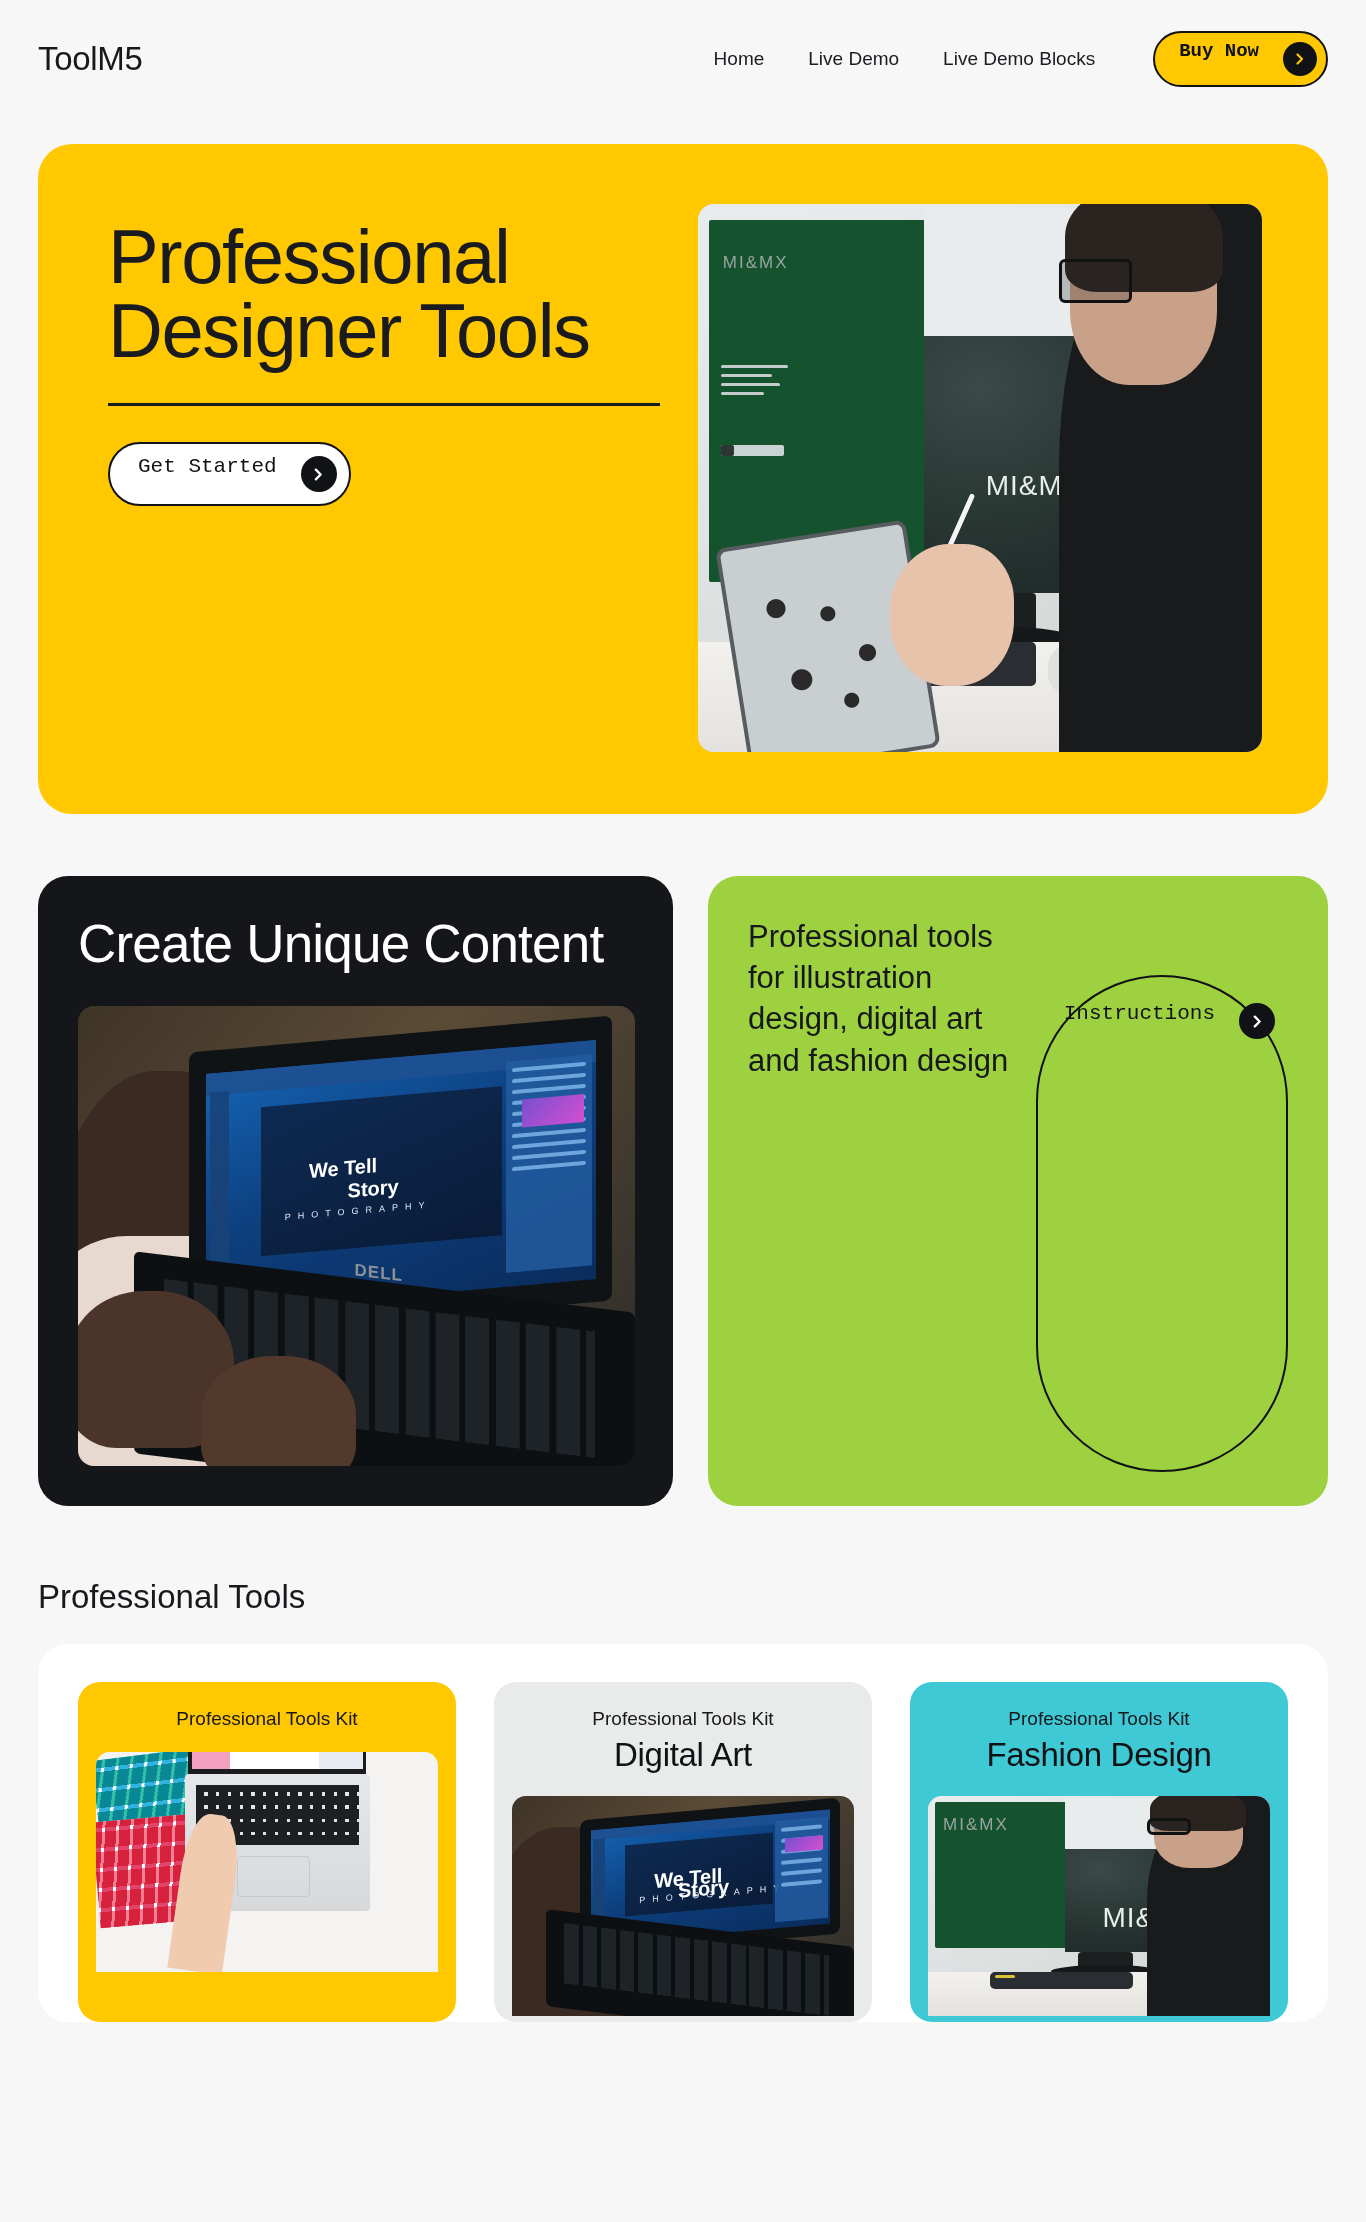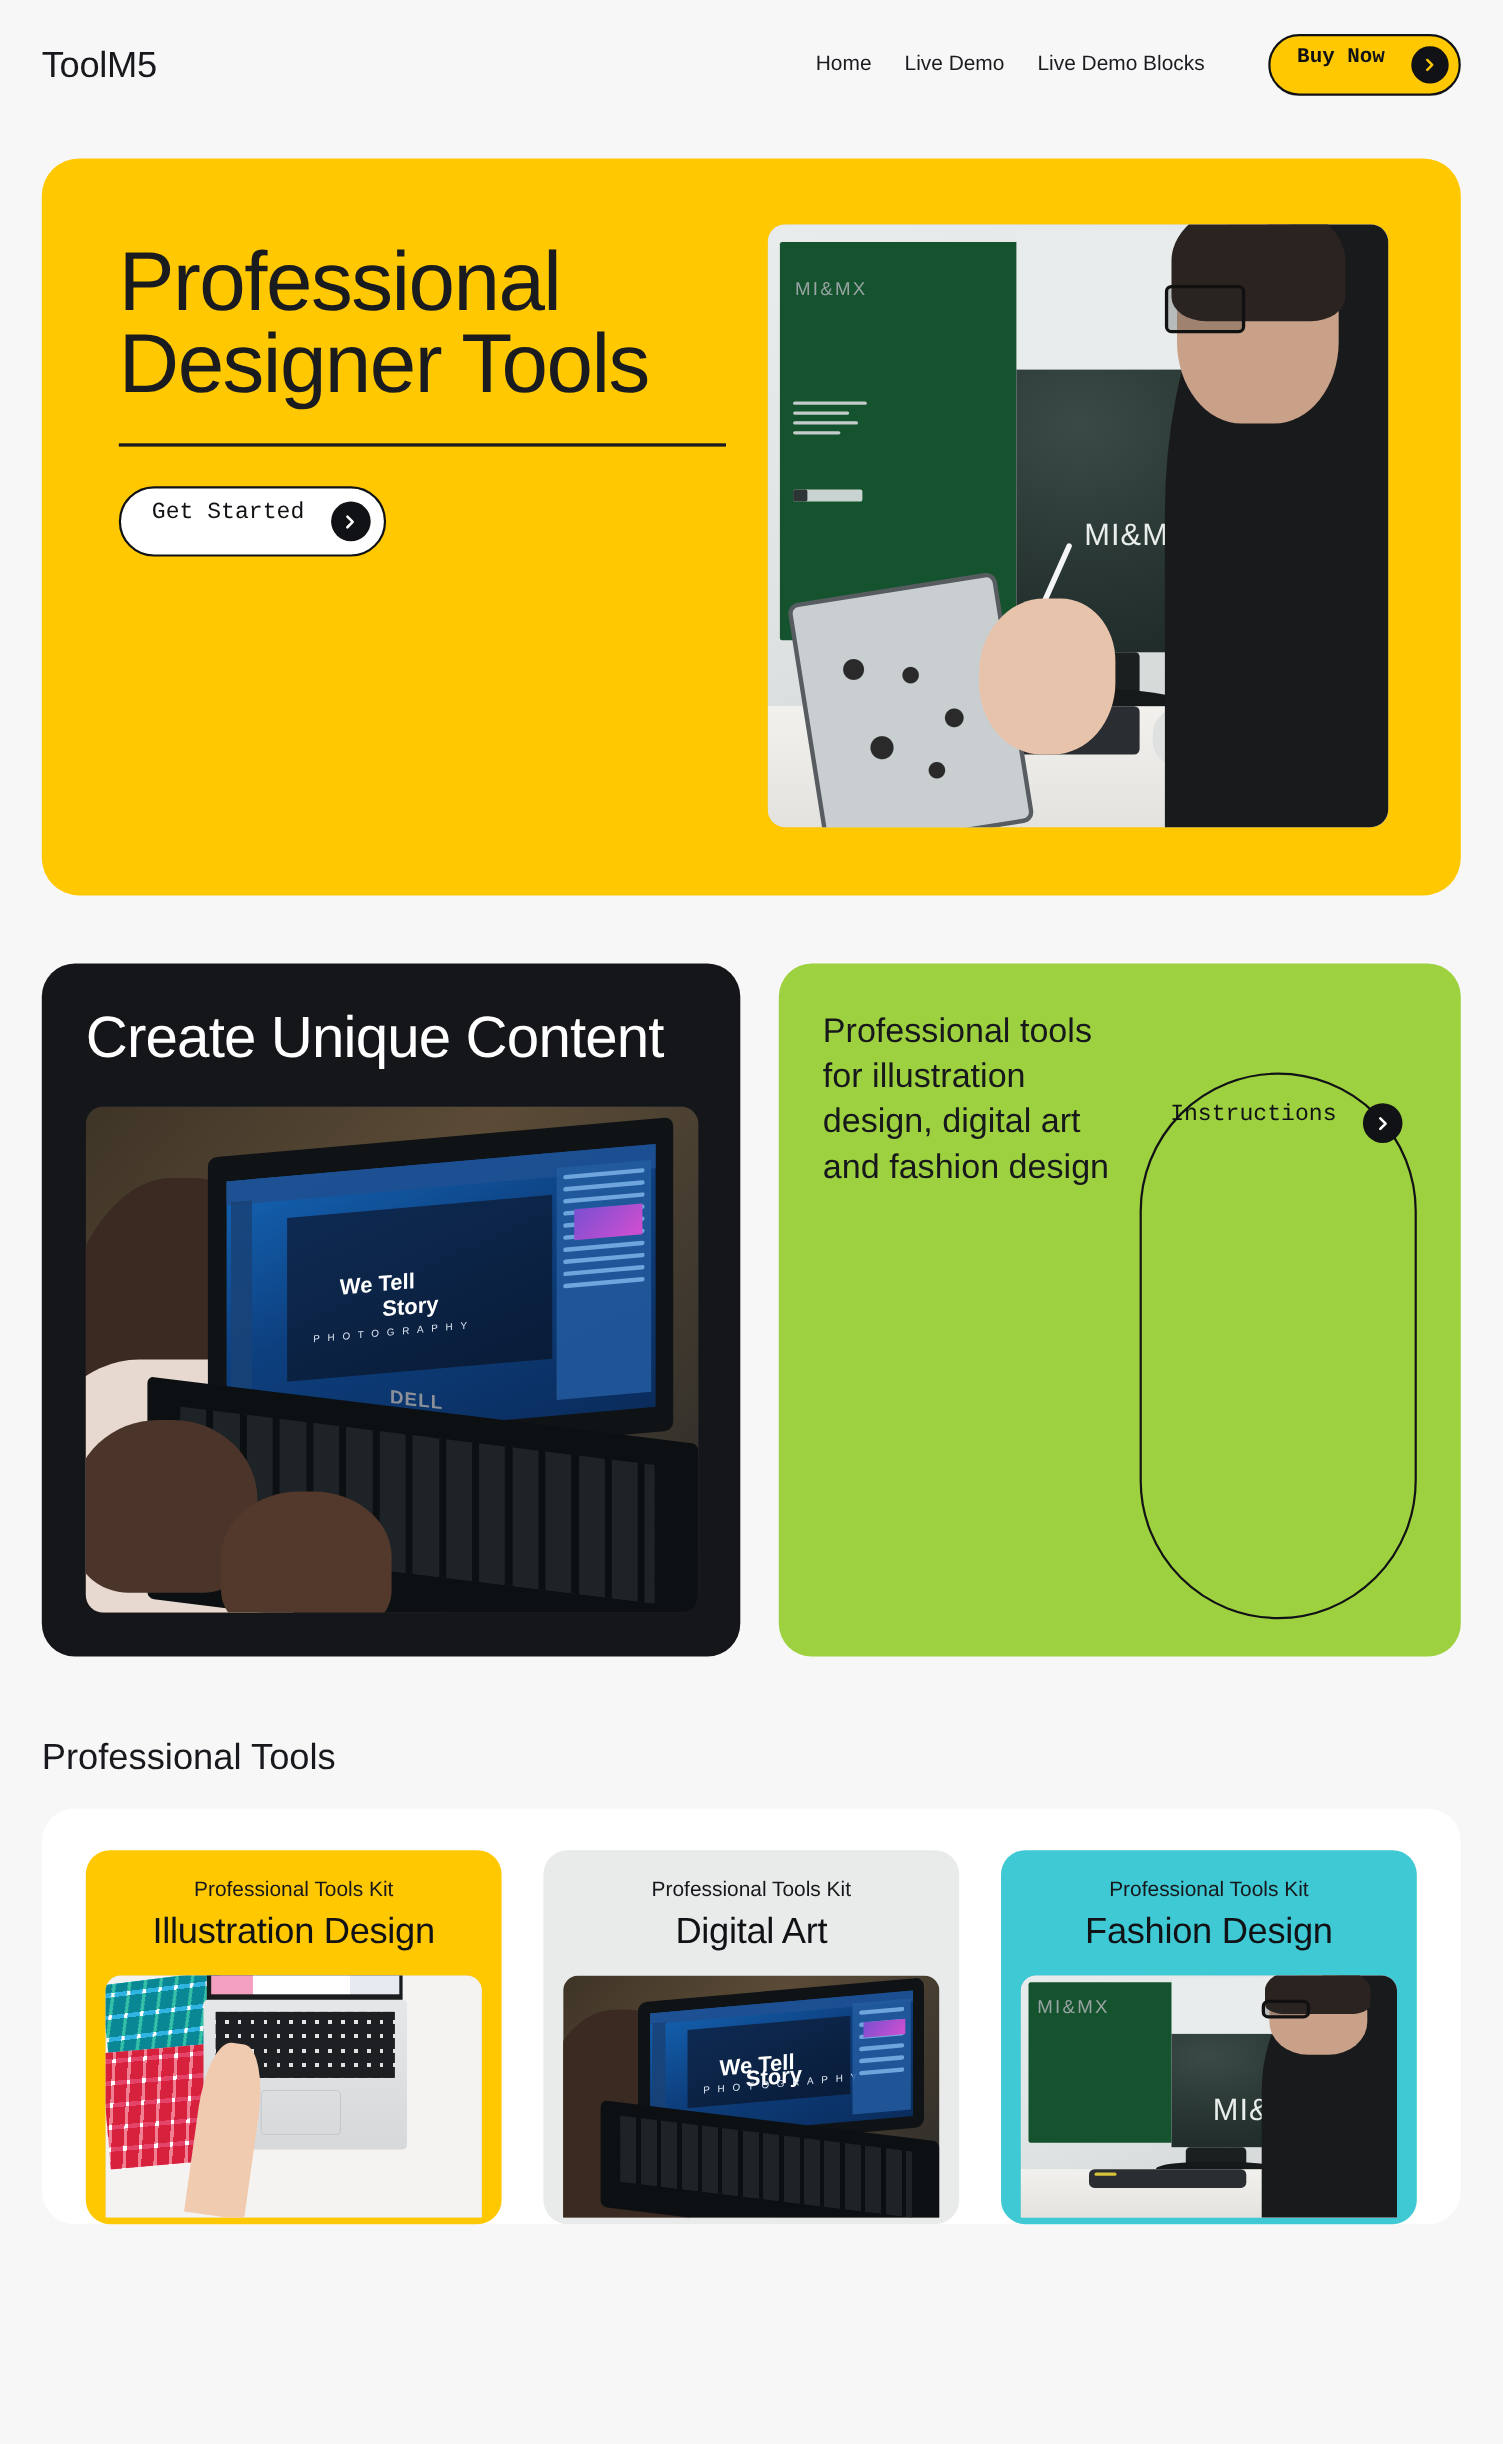--- a/index.html
+++ b/index.html
@@ -20,21 +20,21 @@
     align-items: center;
     justify-content: space-between;
   }
   .brand {
     font-size: 33px;
     color: #17181c;
     letter-spacing: -0.3px;
     font-weight: 400;
   }
   .nav-right { display: flex; align-items: center; gap: 58px; }
-  .nav-links { display: flex; align-items: center; gap: 30px; }
+  .nav-links { display: flex; align-items: center; gap: 44px; }
   .nav-link {
     font-size: 19px;
     color: #1b1c20;
     text-decoration: none;
     white-space: nowrap;
   }
 
   
   .pill {
     display: inline-flex;
@@ -457,21 +457,20 @@
     </div>
 
   </section>
 
   <h2 class="section-title">Professional Tools</h2>
 
   <section class="products-panel">
 
     <div class="product kit-yellow">
       <div class="kit-label">Professional Tools Kit</div>
-      <div class="kit-name">Illustration Design</div>
       <div class="thumb">
         <div class="photo-inner">
           <div class="ph cs-bg"></div>
           <div class="ph cs-fanA"></div>
           <div class="ph cs-fanB"></div>
           <div class="ph cs-lid">
               <div class="cs-lidscr"></div>
             </div>
           <div class="ph cs-body">
               <div class="cs-keys"></div>

